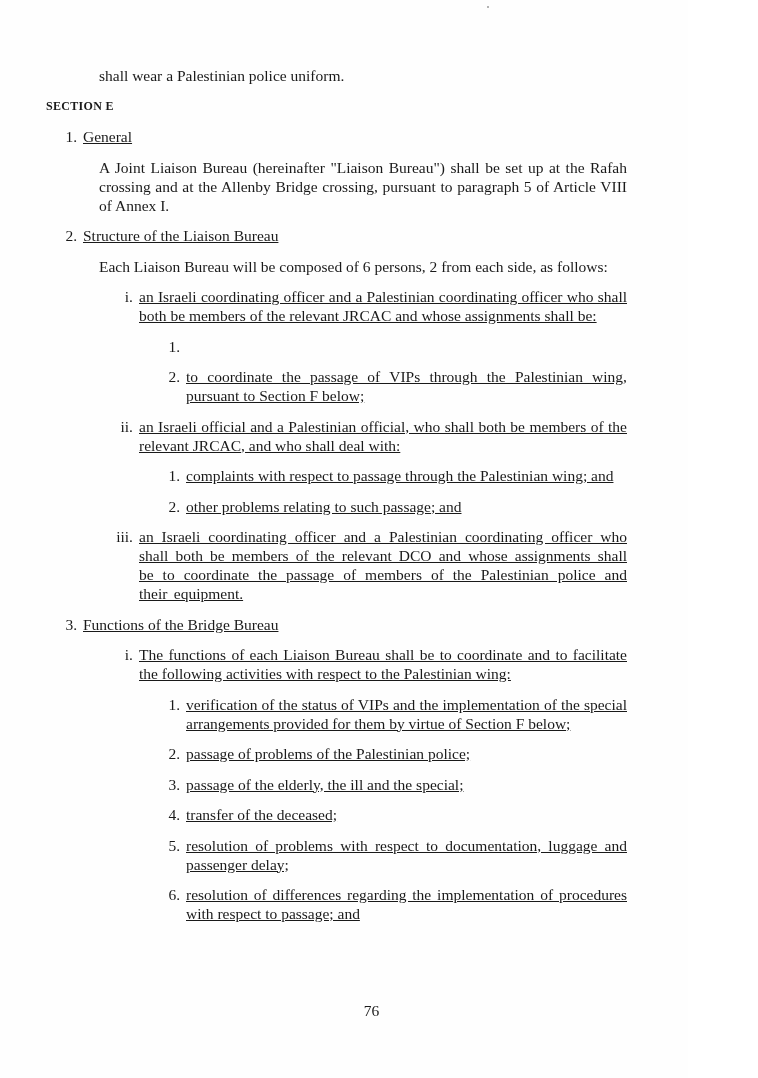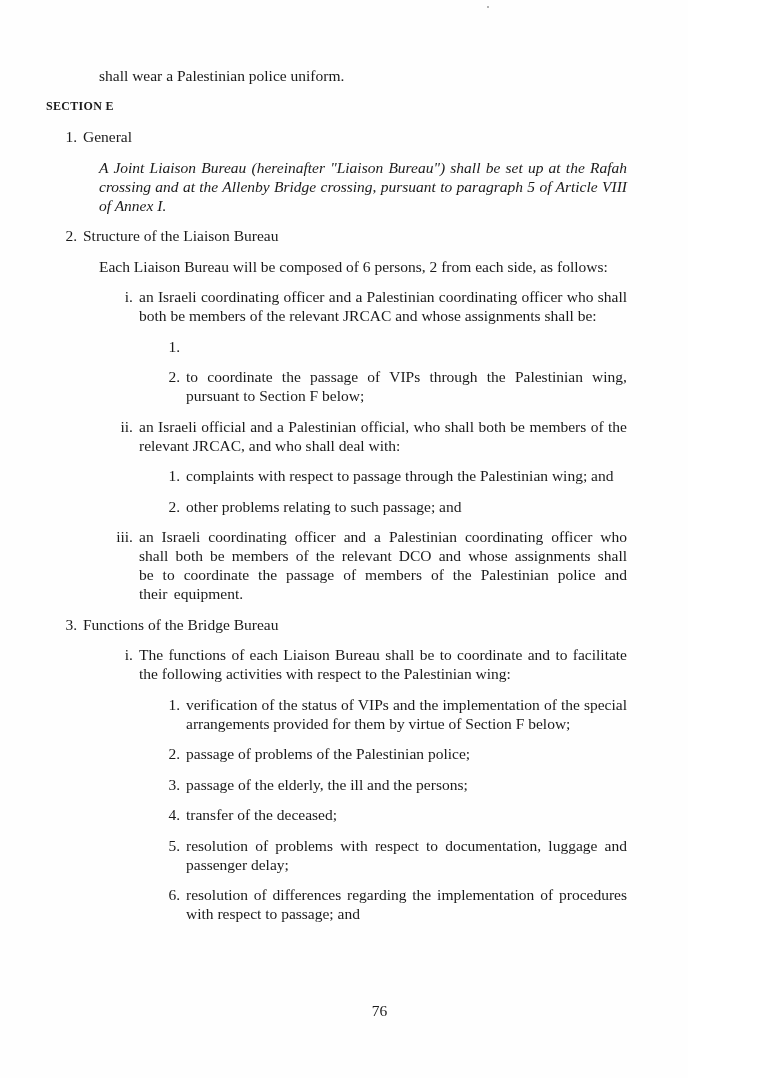--- a/index.html
+++ b/index.html
@@ -13,32 +13,32 @@
     color: #1a1a1a;
     font-family: "Liberation Serif", "DejaVu Serif", serif;
     font-size: 15.5px;
     line-height: 19px;
     padding: 66px 61px 0 46px;
     overflow: hidden;
   }
   .blk { margin: 0 0 11.5px 0; }
   .sect { font-weight: 700; font-size: 12px; letter-spacing: 0.3px; }
   .body-ind { margin-left: 53px; }
-  .just { text-align: justify; font-style: italic; }
+  .just { text-align: justify; }
   .li { display: flex; }
   .num { text-align: right; padding-right: 6px; white-space: nowrap; }
   .l1 .num { flex: 0 0 37px; }
   .l2 .num { flex: 0 0 93px; }
   .l3 .num { flex: 0 0 140px; }
-  .txt { flex: 1; text-align: justify; }
+  .txt { flex: 1; text-align: justify; text-decoration: underline; }
   .loose .txt { word-spacing: 2.5px; }
   .pagenum {
     position: absolute;
     top: 1001px;
-    left: 54px;
+    left: 46px;
     width: 651px;
     text-align: center;
   }
   .speck {
     position: absolute;
     top: 6px;
     left: 487px;
     width: 2px;
     height: 2px;
     background: #9a9a9a;
@@ -119,21 +119,21 @@
     <span class="txt">verification of the status of VIPs and the implementation of the special arrangements provided for them by virtue of Section F below;</span>
   </div>
 
   <div class="blk li l3">
     <span class="num">2.</span>
     <span class="txt">passage of problems of the Palestinian police;</span>
   </div>
 
   <div class="blk li l3">
     <span class="num">3.</span>
-    <span class="txt">passage of the elderly, the ill and the persons;</span>
+    <span class="txt">passage of the elderly, the ill and the special;</span>
   </div>
 
   <div class="blk li l3">
     <span class="num">4.</span>
     <span class="txt">transfer of the deceased;</span>
   </div>
 
   <div class="blk li l3">
     <span class="num">5.</span>
     <span class="txt">resolution of problems with respect to documentation, luggage and passenger delay;</span>

